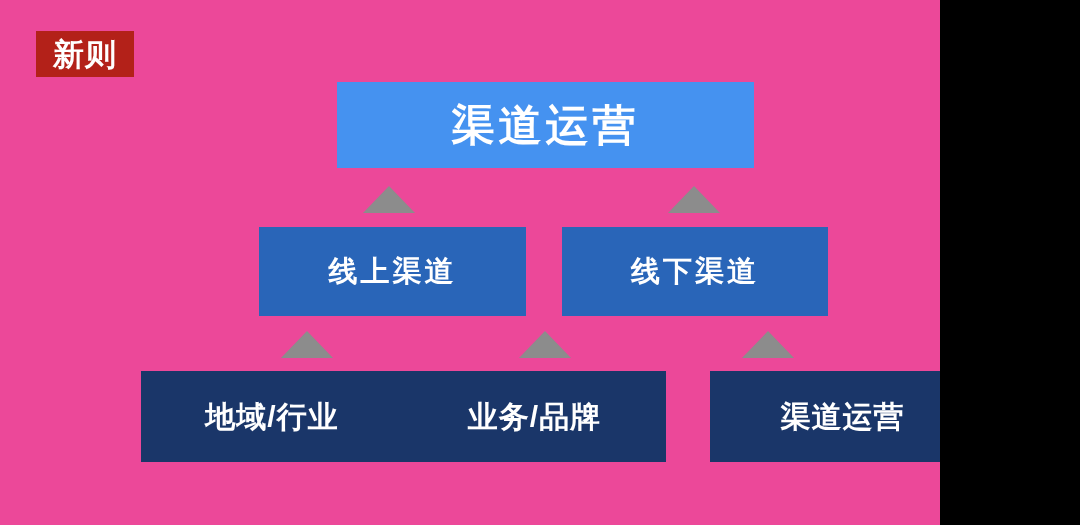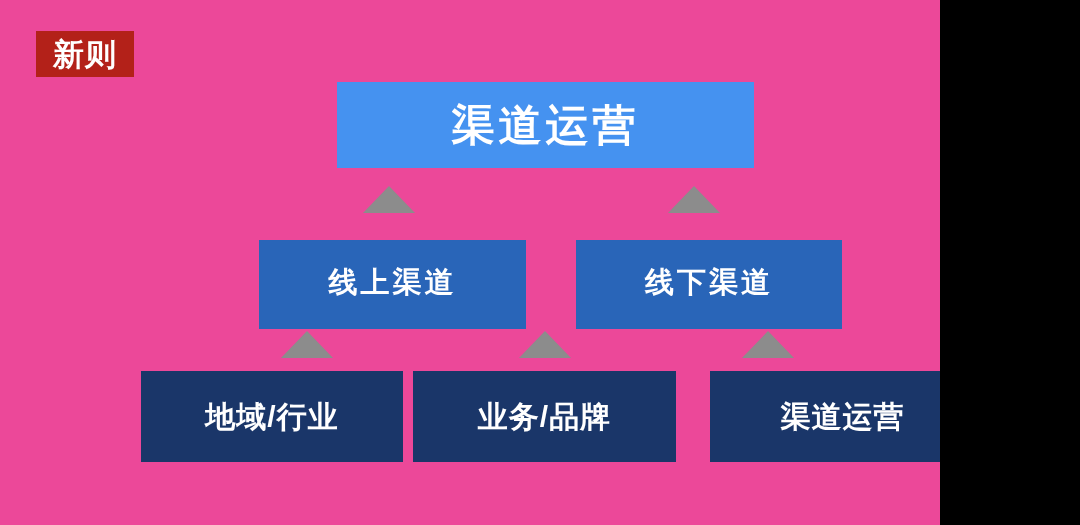--- a/index.html
+++ b/index.html
@@ -65,40 +65,39 @@
     height: 86px;
     background: #4592F0;
   }
   .tier-root .node-label {
     font-size: 43px;
     letter-spacing: 4px;
   }
 
   
   .tier-mid {
-    top: 240px;
+    top: 227px;
     height: 89px;
     background: #2965B8;
-    font-family: Liberation Mono, monospace;
   }
   .tier-mid.n0 { left: 259px; width: 267px; }
-  .tier-mid.n1 { left: 562px; width: 266px; margin-left: 14px; }
+  .tier-mid.n1 { left: 562px; width: 266px; }
   .tier-mid .node-label {
     font-size: 29px;
     letter-spacing: 3px;
   }
 
   
   .tier-leaf {
     top: 371px;
     height: 91px;
     background: #1A3669;
   }
   .tier-leaf.n0 { left: 117px; width: 262px; margin-left: 24px; }
-  .tier-leaf.n1 { left: 413px; width: 263px; }
+  .tier-leaf.n1 { left: 403px; width: 263px; }
   .tier-leaf.n2 { left: 710px; width: 265px; }
   .tier-leaf .node-label {
     font-size: 30px;
     letter-spacing: 1px;
   }
 
   
   .arrow {
     position: absolute;
     width: 0;

